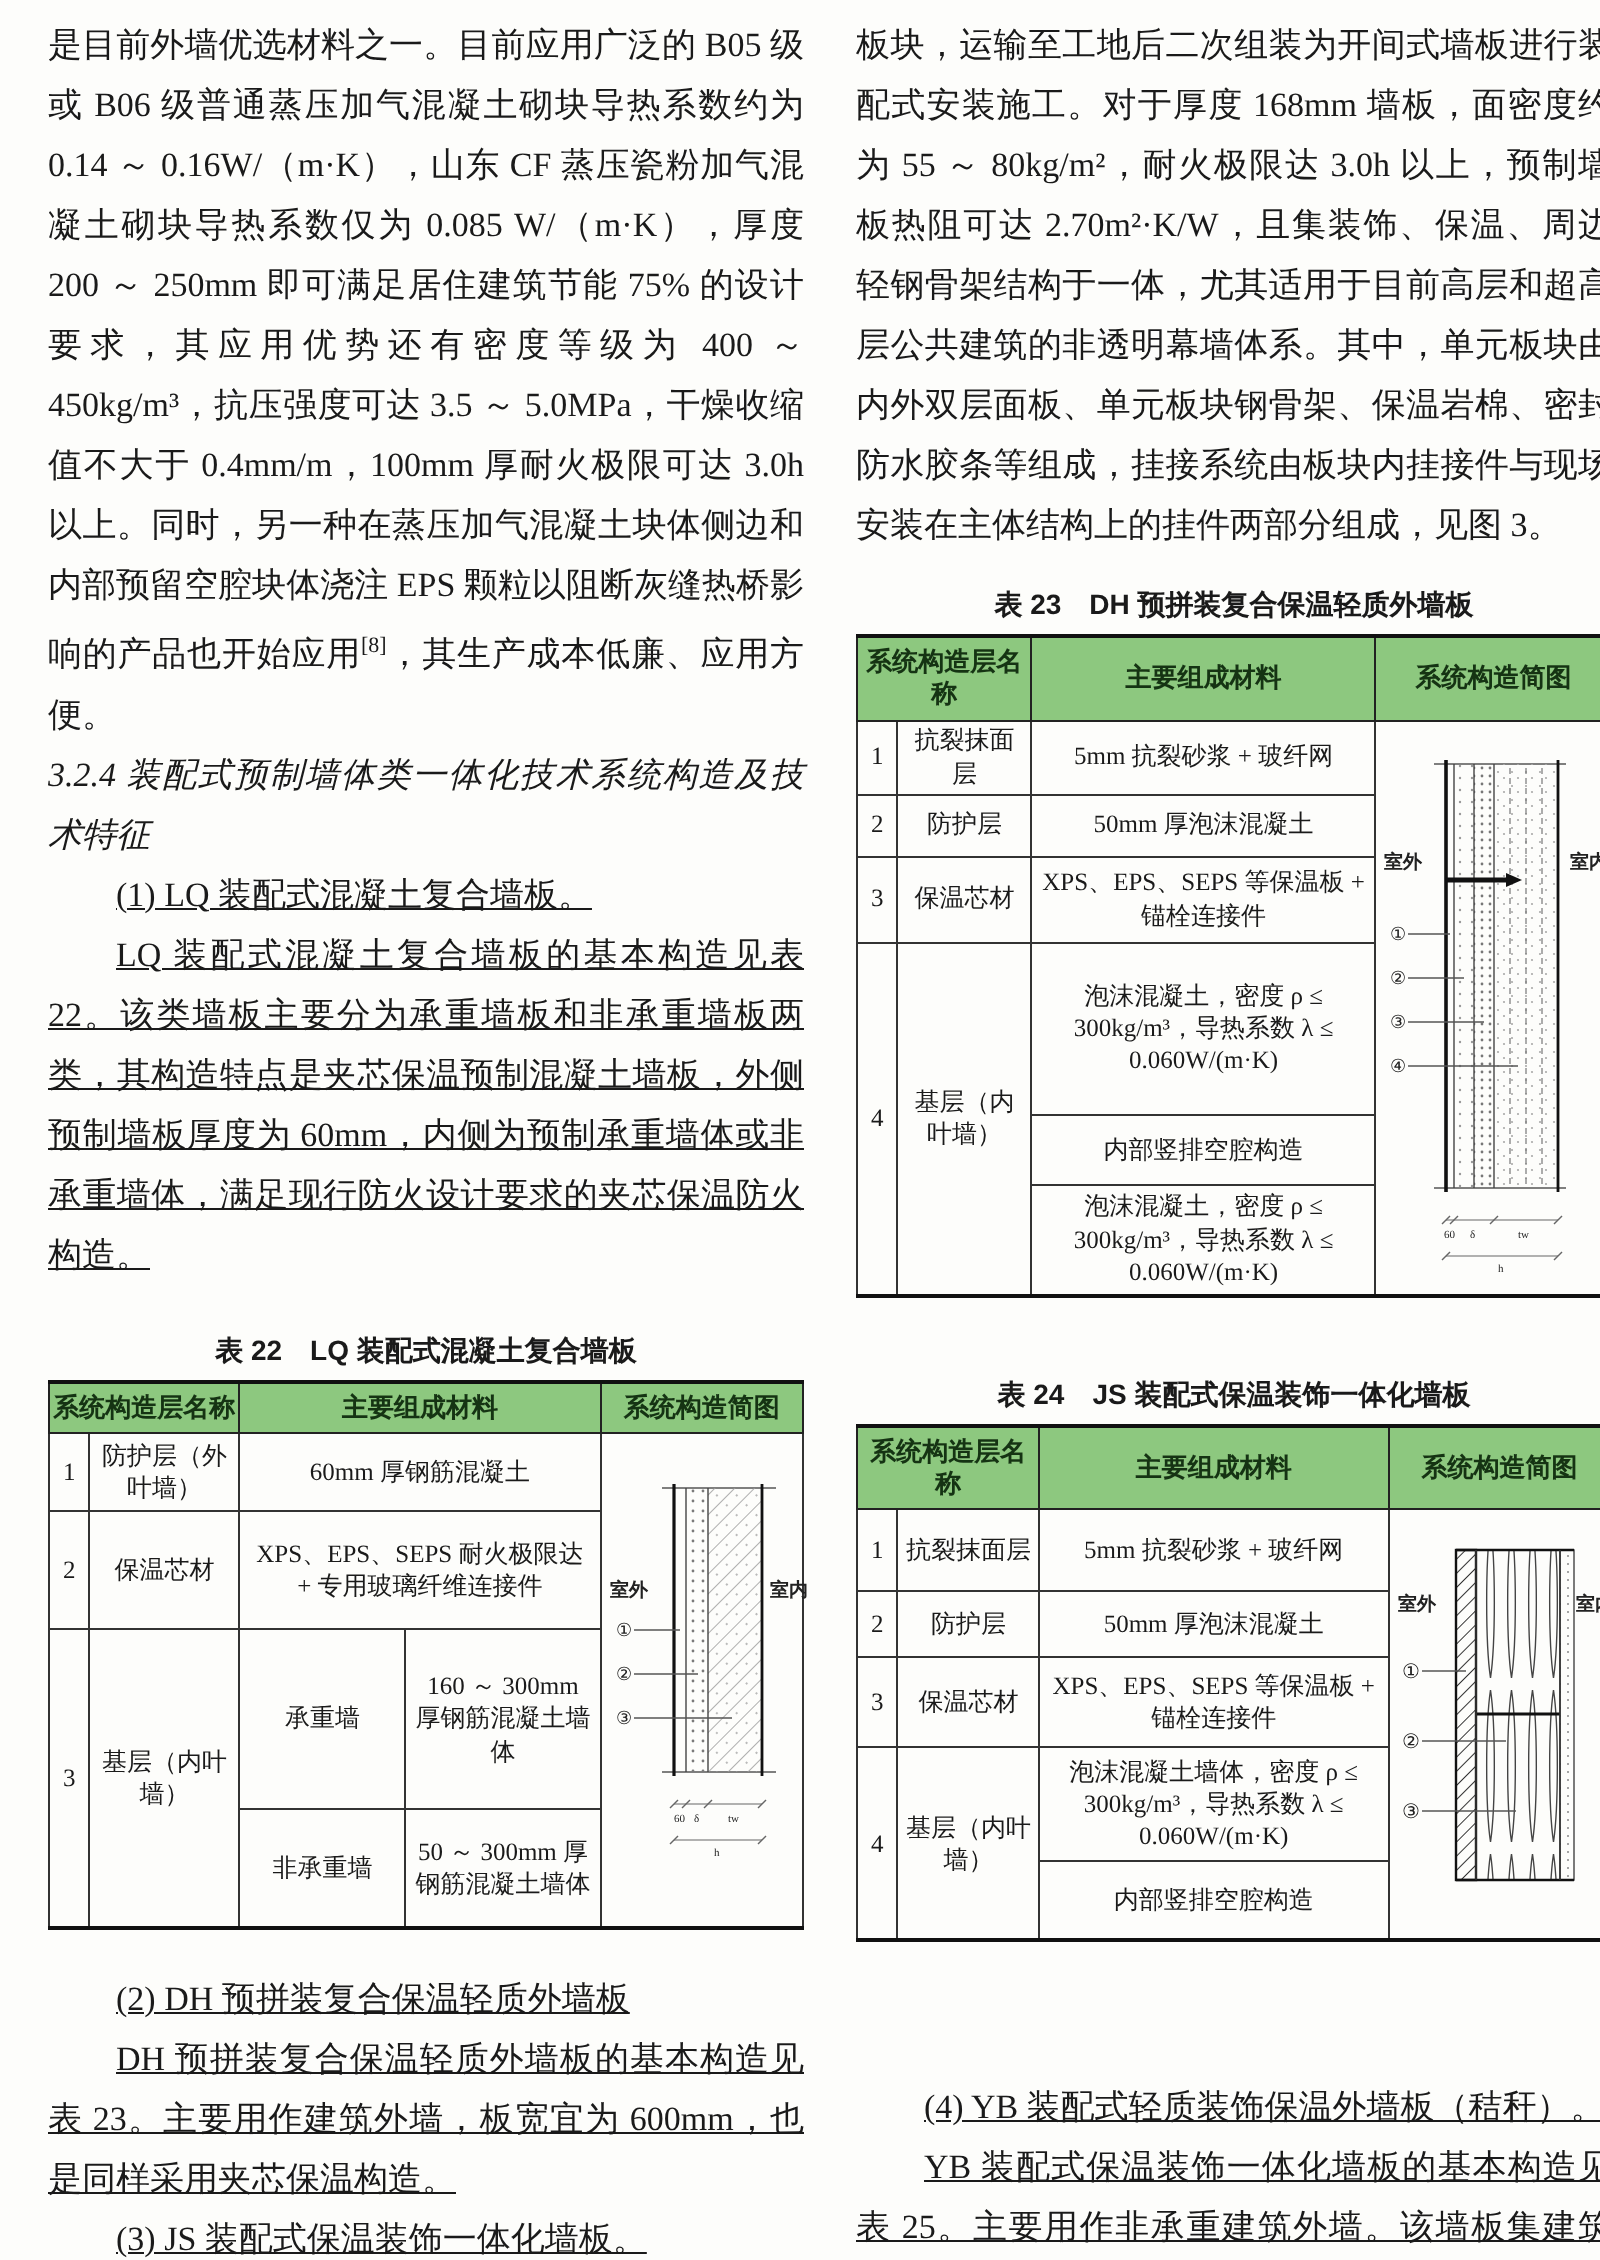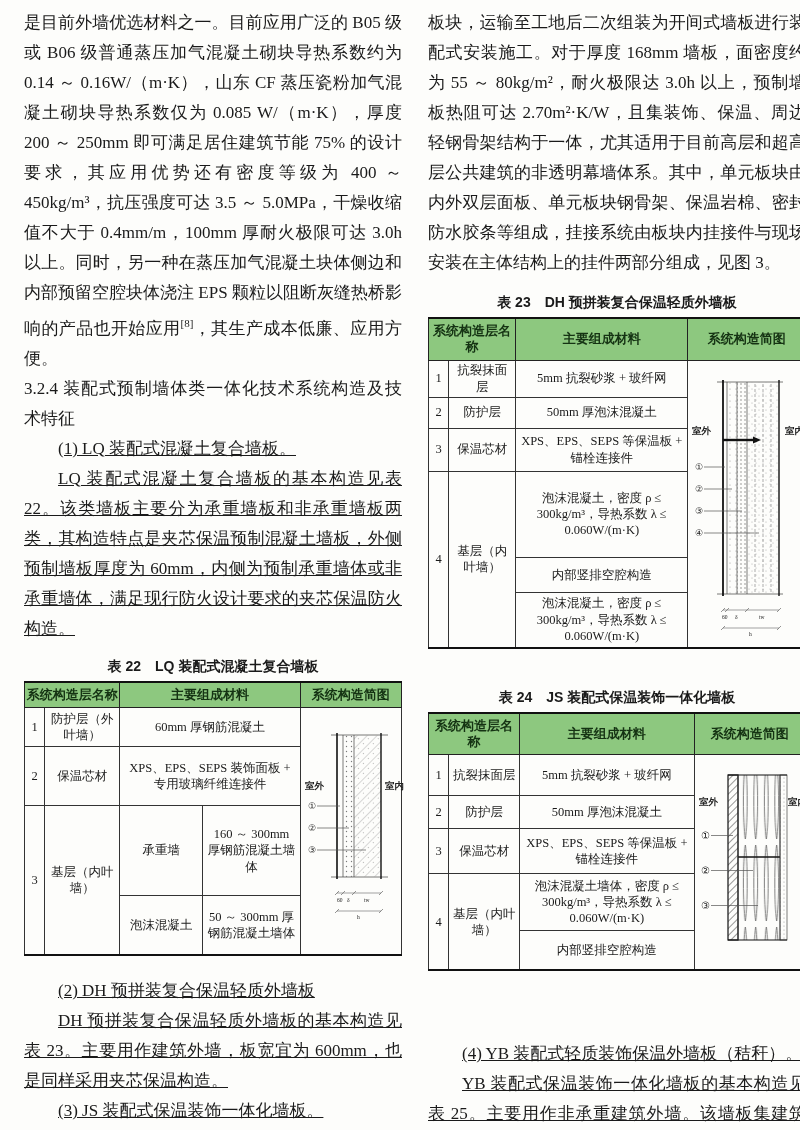--- a/index.html
+++ b/index.html
@@ -6,21 +6,21 @@
   .page {
     position:relative; width:800px; height:1130px; overflow:hidden;
     background:#fdfdfb; color:#1a1a1a;
     font-family:"Liberation Serif","DejaVu Serif",serif;
     padding-left:15px;
   }
   .cols { display:flex; gap:26px; padding:8px 9px 0 9px; }
   .col { width:378px; }
   .para { margin:0; font-size:17px; line-height:30px; text-align:justify; }
   .ind { text-indent:2em;text-decoration:underline; }
-  .kai { }
+  .kai { font-style:italic; }
   sup.ref { font-size:11px; }
   .tbl-title {
     font-family:"Liberation Sans","DejaVu Sans",sans-serif;
     font-weight:700; font-size:14px; text-align:center; margin:0 0 5px 0;
   }
   table.tbl {
     width:100%; border-collapse:collapse; table-layout:fixed;
     border-top:2.5px solid #111; border-bottom:2.5px solid #111;
   }
   table.tbl th {
@@ -30,21 +30,21 @@
     border:1px solid #222; padding:4px 1px; text-align:center;
   }
   table.tbl td {
     border:1px solid #333; font-size:12.5px; line-height:1.3;
     padding:1px 3px; vertical-align:middle; background:#fdfdfb;
   }
   td.num { text-align:center; }
   td.name { text-align:center; padding:1px 1px; }
   td.mat { text-align:center; }
   td.diag { padding:0; text-align:center; vertical-align:middle; }
-  .mt14 { margin-top:14px; }
+  .mt14 { margin-top:24px; }
   .mt16 { margin-top:16px; }
   .mt20 { margin-top:20px; }
   .mt24 { margin-top:40px; }
   .mt52 { margin-top:68px; }
   svg text { font-family:"Liberation Serif","DejaVu Serif",serif; fill:#222; }
   svg .rm { font-family:"Liberation Sans","DejaVu Sans",sans-serif; font-weight:700; }
 </style>
 </head>
 <body>
 
@@ -118,30 +118,30 @@
                   <line x1="33" y1="202" x2="77" y2="202" stroke="#666" stroke-width="0.6"></line>
                   <line x1="31" y1="204" x2="35" y2="200" stroke="#666" stroke-width="0.7"></line>
                   <line x1="75" y1="204" x2="79" y2="200" stroke="#666" stroke-width="0.7"></line>
                   <text x="53" y="210" font-size="5.5">h</text>
                 </svg>
               </td>
             </tr>
             <tr>
               <td class="num" style="height:56px">2</td>
               <td class="name">保温芯材</td>
-              <td class="mat" colspan="2">XPS、EPS、SEPS 装饰面板 + 专用玻璃纤维连接件</td>
+              <td class="mat" colspan="2">XPS、EPS、SEPS 耐火极限达 + 专用玻璃纤维连接件</td>
             </tr>
             <tr>
               <td class="num" rowspan="2">3</td>
               <td class="name" rowspan="2">基层（内叶墙）</td>
               <td class="name" style="height:56px">承重墙</td>
               <td class="mat">160 ～ 300mm 厚钢筋混凝土墙体</td>
             </tr>
             <tr>
-              <td class="name" style="height:56px">泡沫混凝土</td>
+              <td class="name" style="height:56px">非承重墙</td>
               <td class="mat">50 ～ 300mm 厚钢筋混凝土墙体</td>
             </tr>
           </tbody>
         </table>
       </div>
 
       <p class="para ind mt20">(2) DH 预拼装复合保温轻质外墙板</p>
       <p class="para ind">DH 预拼装复合保温轻质外墙板的基本构造见表 23。主要用作建筑外墙，板宽宜为 600mm，也是同样采用夹芯保温构造。</p>
       <p class="para ind">(3) JS 装配式保温装饰一体化墙板。</p>
       <p class="para ind">JS 装配式保温装饰一体化墙板的基本构造见表 24。主要用作建筑外墙，采用工厂化单元</p>

